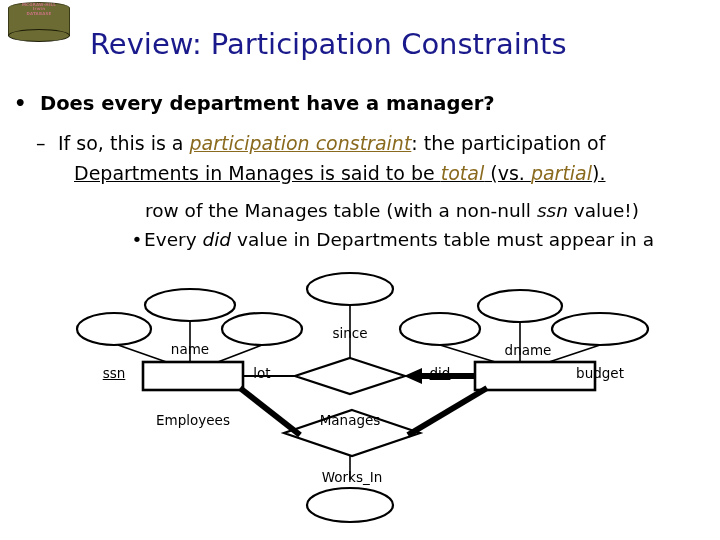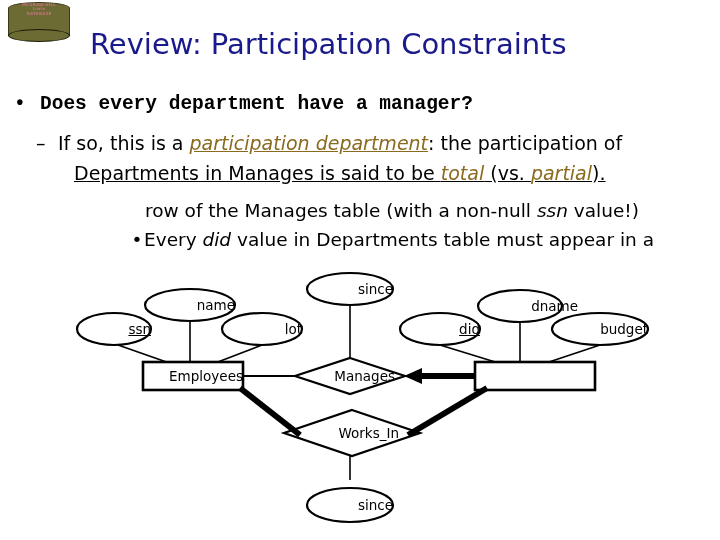--- a/index.html
+++ b/index.html
@@ -19,38 +19,38 @@
   #logo .txt{position:absolute;left:2px;top:3px;width:58px;height:13px;
      color:#d4748a;font-size:4px;line-height:4.3px;text-align:center;
      font-family:"DejaVu Sans","Liberation Sans",sans-serif;font-weight:bold;
      letter-spacing:.2px;z-index:3;overflow:hidden;opacity:.85;}
   
   #title{position:absolute;left:90px;top:27px;width:560px;text-align:left;
      color:#1a1a8c;font-size:29px;line-height:34px;font-weight:400;
      font-family:"DejaVu Sans","Liberation Sans",sans-serif;white-space:nowrap;}
   
   .lvl1{position:absolute;left:14px;top:92px;width:690px;
-     font-size:19.5px;line-height:24px;font-weight:bold;color:#000;font-family:Liberation Mono, monospace;}
+     font-size:19.5px;line-height:24px;font-weight:bold;color:#000;}
   .lvl1 .bul{display:inline-block;width:26px;}
   .lvl2{position:absolute;left:36px;top:128px;width:676px;
      font-size:19px;line-height:30px;color:#000;}
   .lvl2 .dash{display:inline-block;width:22px;}
   .lvl2 .cont{display:block;margin-left:38px;text-decoration:underline;}
   .lvl3{position:absolute;left:70px;top:196px;width:644px;
      font-size:18.5px;line-height:29px;color:#000;text-align:center;}
   .lvl3 .bul{display:inline-block;width:14px;}
   .em-link{color:#8a6a1e;font-style:italic;text-decoration:underline;}
   .em-brown{color:#8a6a1e;font-style:italic;}
   .em-it{font-style:italic;}
   
   #er{position:absolute;left:0;top:255px;width:720px;height:285px;}
   #er svg{position:absolute;left:0;top:0;}
   .erlabel{position:absolute;color:#000;font-size:13.5px;line-height:14px;
      font-family:"DejaVu Sans","Liberation Sans",sans-serif;
-     text-align:right;white-space:nowrap;}
+     text-align:center;white-space:nowrap;margin-top:44px;}
   .erkey{text-decoration:underline;}
 </style>
 </head>
 <body>
 
 <div id="logo">
   <div class="lid"></div>
   <div class="body"></div>
   <div class="base"></div>
   <div class="txt">
@@ -60,21 +60,21 @@
   </div>
 </div>
 
 <div id="title">Review: Participation Constraints</div>
 
 <div class="lvl1">
   <span class="bul">•</span><span>Does every department have a manager?</span>
 </div>
 
 <div class="lvl2">
-  <span class="dash">–</span><span>If so, this is a </span><span class="em-link">participation department</span><span>:  the participation of</span>
+  <span class="dash">–</span><span>If so, this is a </span><span class="em-link">participation constraint</span><span>:  the participation of</span>
   <span class="cont"><span>Departments in Manages is said to be </span><span class="em-brown">total</span><span> (vs. </span><span class="em-brown">partial</span><span>).</span></span>
 </div>
 
 <div class="lvl3">
   <div><span>row of the Manages table (with a non-null </span><span class="em-it">ssn</span><span> value!)</span></div>
   <div><span class="bul">•</span><span>Every </span><span class="em-it">did</span><span> value in Departments table must appear in a</span></div>
 </div>
 
 <div id="er">
   <svg width="720" height="285" viewBox="0 0 720 285">

